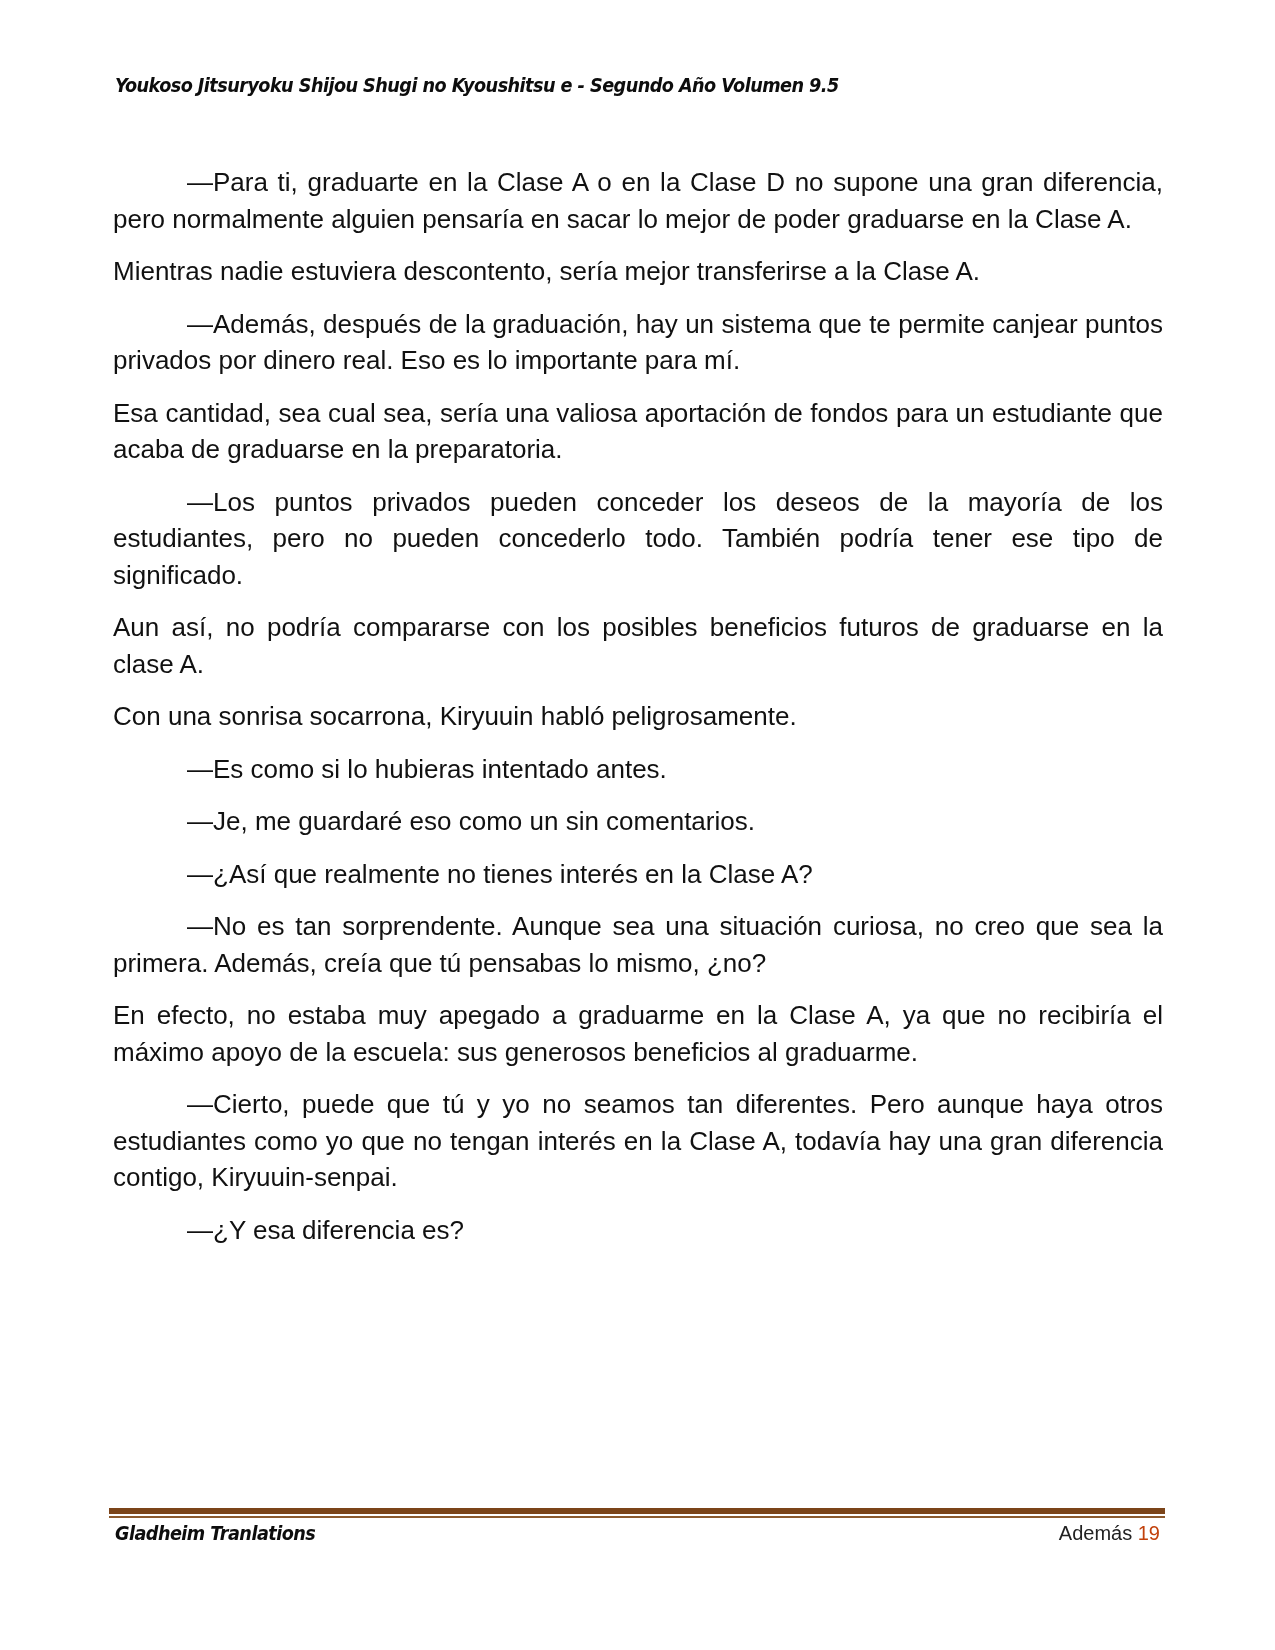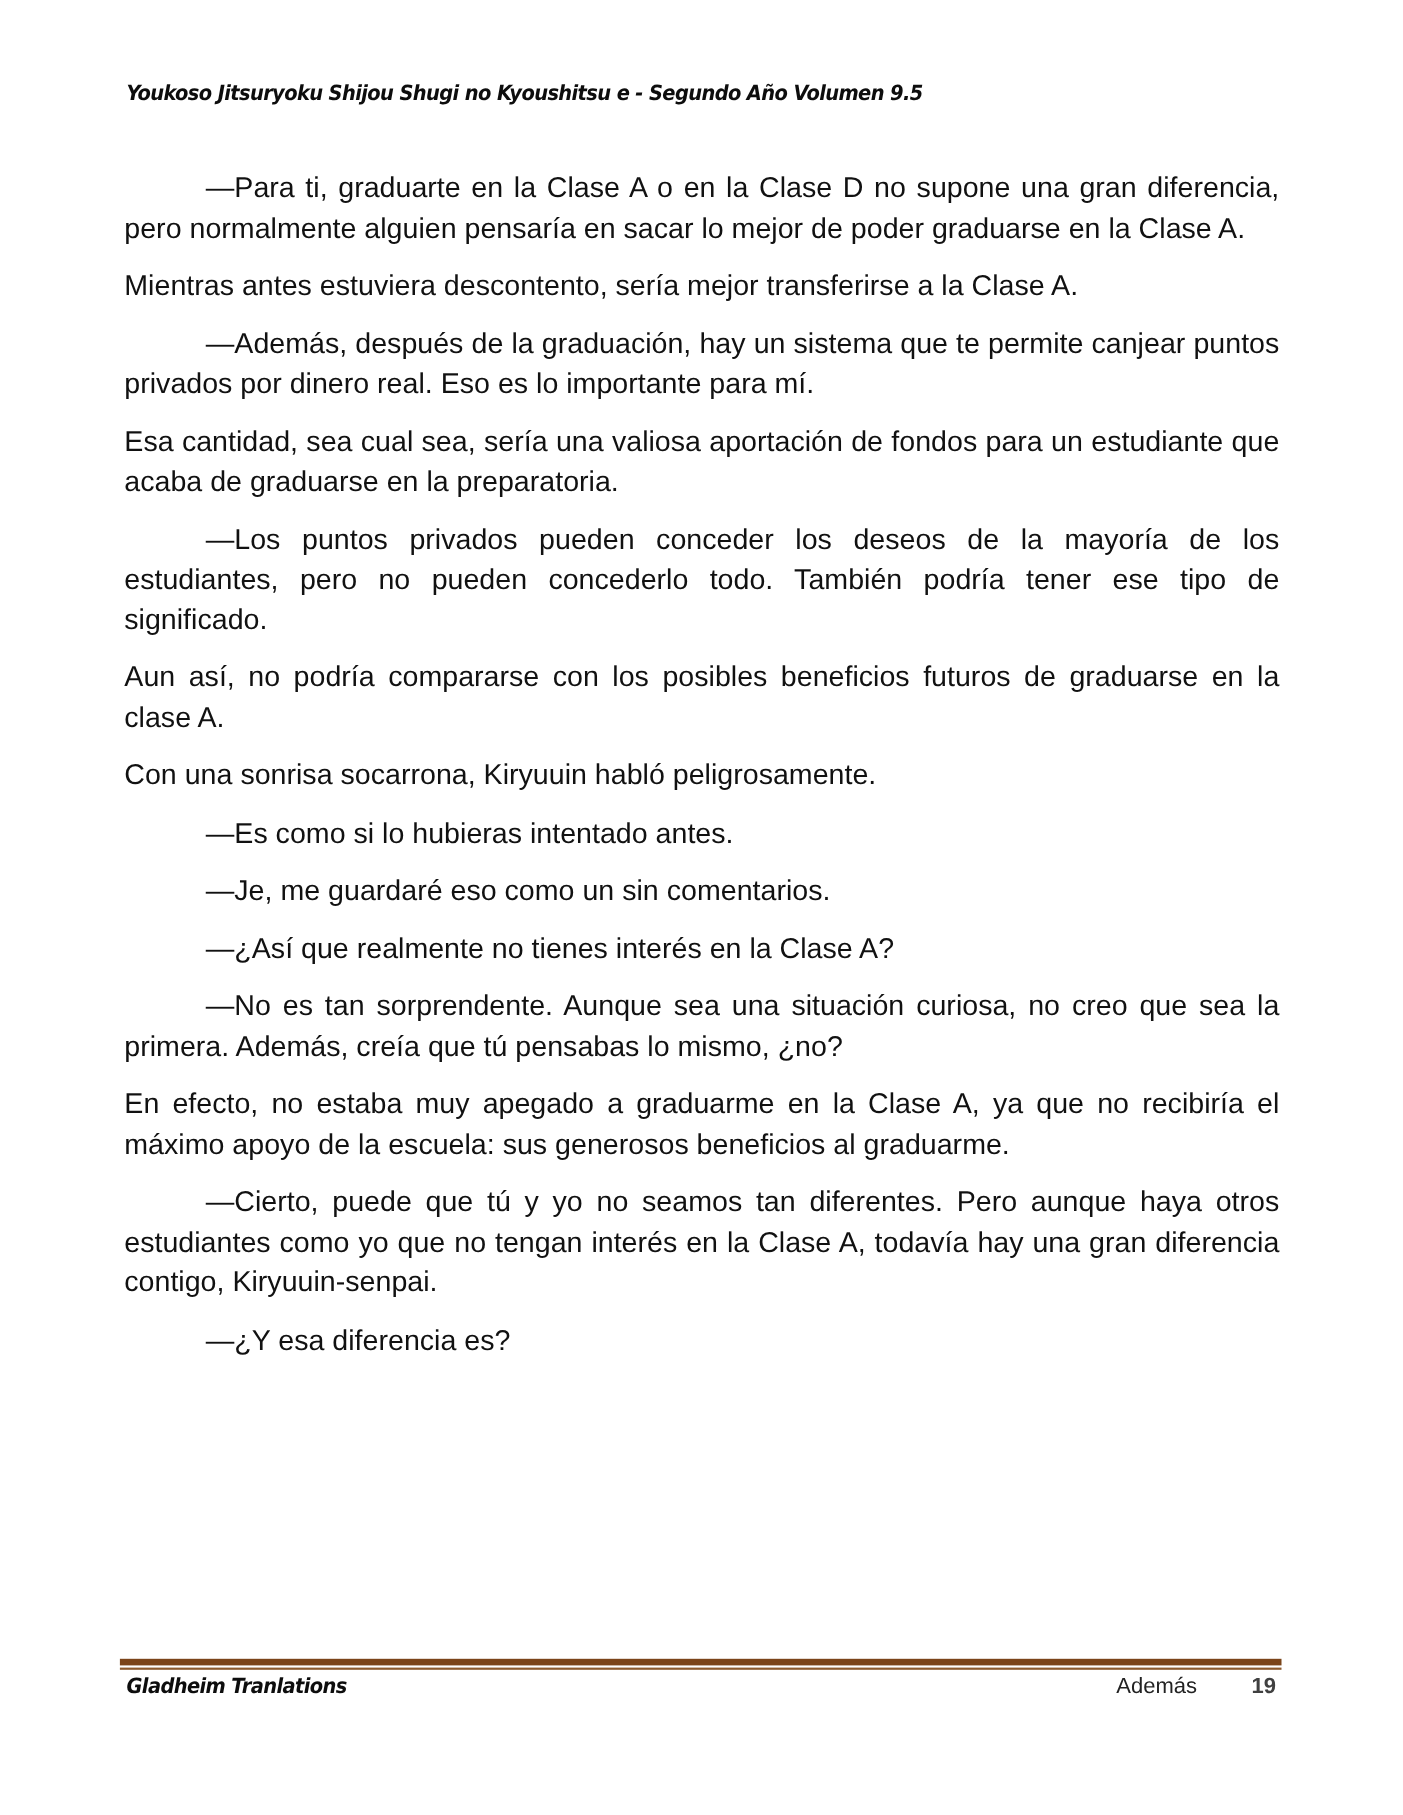--- a/index.html
+++ b/index.html
@@ -5,21 +5,21 @@
   html, body { margin: 0; padding: 0; background: #ffffff; }
   body { width: 1275px; height: 1650px; position: relative; overflow: hidden; color: #111; }
   .page { position: absolute; left: 0; top: 0; width: 1275px; height: 1307px; background: #fff; }
   .header {
     position: absolute; left: 115px; top: 74px; width: 800px;
     font-family: "DejaVu Sans", sans-serif; font-weight: bold; font-style: italic;
     font-size: 19px; letter-spacing: -0.6px; color: #0d0d0d; white-space: nowrap;
     transform: scaleX(0.93); transform-origin: left center;
   }
   .body {
-    position: absolute; left: 113px; top: 152px; width: 1050px;
+    position: absolute; left: 113px; top: 164px; width: 1050px;
     font-family: "Liberation Sans", sans-serif; font-size: 26px; line-height: 36.5px;
     color: #111;
   }
   .para { margin: 0 0 16px 0; text-align: justify; text-align-last: left; }
   .para.indent { text-indent: 74px; }
   .para.last { text-align-last: justify; margin-bottom: 0; }
   .footer-rule {
     position: absolute; left: 109px; top: 1508px; width: 1056px; height: 11px;
   }
   .footer-rule .thick { position: absolute; left: 0; top: 0; width: 100%; height: 6px; background: #7b4419; }
@@ -27,31 +27,31 @@
   .footer-left {
     position: absolute; left: 115px; top: 1522px;
     font-family: "DejaVu Sans", sans-serif; font-weight: bold; font-style: italic;
     font-size: 19px; letter-spacing: -0.6px; color: #0d0d0d; white-space: nowrap;
     transform: scaleX(0.93); transform-origin: left center;
   }
   .footer-right {
     position: absolute; right: 115px; top: 1522px;
     font-family: "Liberation Sans", sans-serif; font-size: 20px; color: #222; white-space: nowrap;
   }
-  .footer-right .num { font-weight: bold; color: #404040; margin-left: 44px; }
+  .footer-right .num { font-weight: normal; color: #c2410c; }
 </style>
 </head>
 <body>
 
 <div class="page">
   <div class="header">Youkoso Jitsuryoku Shijou Shugi no Kyoushitsu e - Segundo Año Volumen 9.5</div>
 
   <div class="body">
     <p class="para indent">—Para ti, graduarte en la Clase A o en la Clase D no supone una gran diferencia, pero normalmente alguien pensaría en sacar lo mejor de poder graduarse en la Clase A.</p>
-    <p class="para">Mientras antes estuviera descontento, sería mejor transferirse a la Clase A.</p>
+    <p class="para">Mientras nadie estuviera descontento, sería mejor transferirse a la Clase A.</p>
     <p class="para indent">—Además, después de la graduación, hay un sistema que te permite canjear puntos privados por dinero real. Eso es lo importante para mí.</p>
     <p class="para">Esa cantidad, sea cual sea, sería una valiosa aportación de fondos para un estudiante que acaba de graduarse en la preparatoria.</p>
     <p class="para indent">—Los puntos privados pueden conceder los deseos de la mayoría de los estudiantes, pero no pueden concederlo todo. También podría tener ese tipo de significado.</p>
     <p class="para">Aun así, no podría compararse con los posibles beneficios futuros de graduarse en la clase A.</p>
     <p class="para">Con una sonrisa socarrona, Kiryuuin habló peligrosamente.</p>
     <p class="para indent">—Es como si lo hubieras intentado antes.</p>
     <p class="para indent">—Je, me guardaré eso como un sin comentarios.</p>
     <p class="para indent">—¿Así que realmente no tienes interés en la Clase A?</p>
     <p class="para indent">—No es tan sorprendente. Aunque sea una situación curiosa, no creo que sea la primera. Además, creía que tú pensabas lo mismo, ¿no?</p>
     <p class="para">En efecto, no estaba muy apegado a graduarme en la Clase A, ya que no recibiría el máximo apoyo de la escuela: sus generosos beneficios al graduarme.</p>

